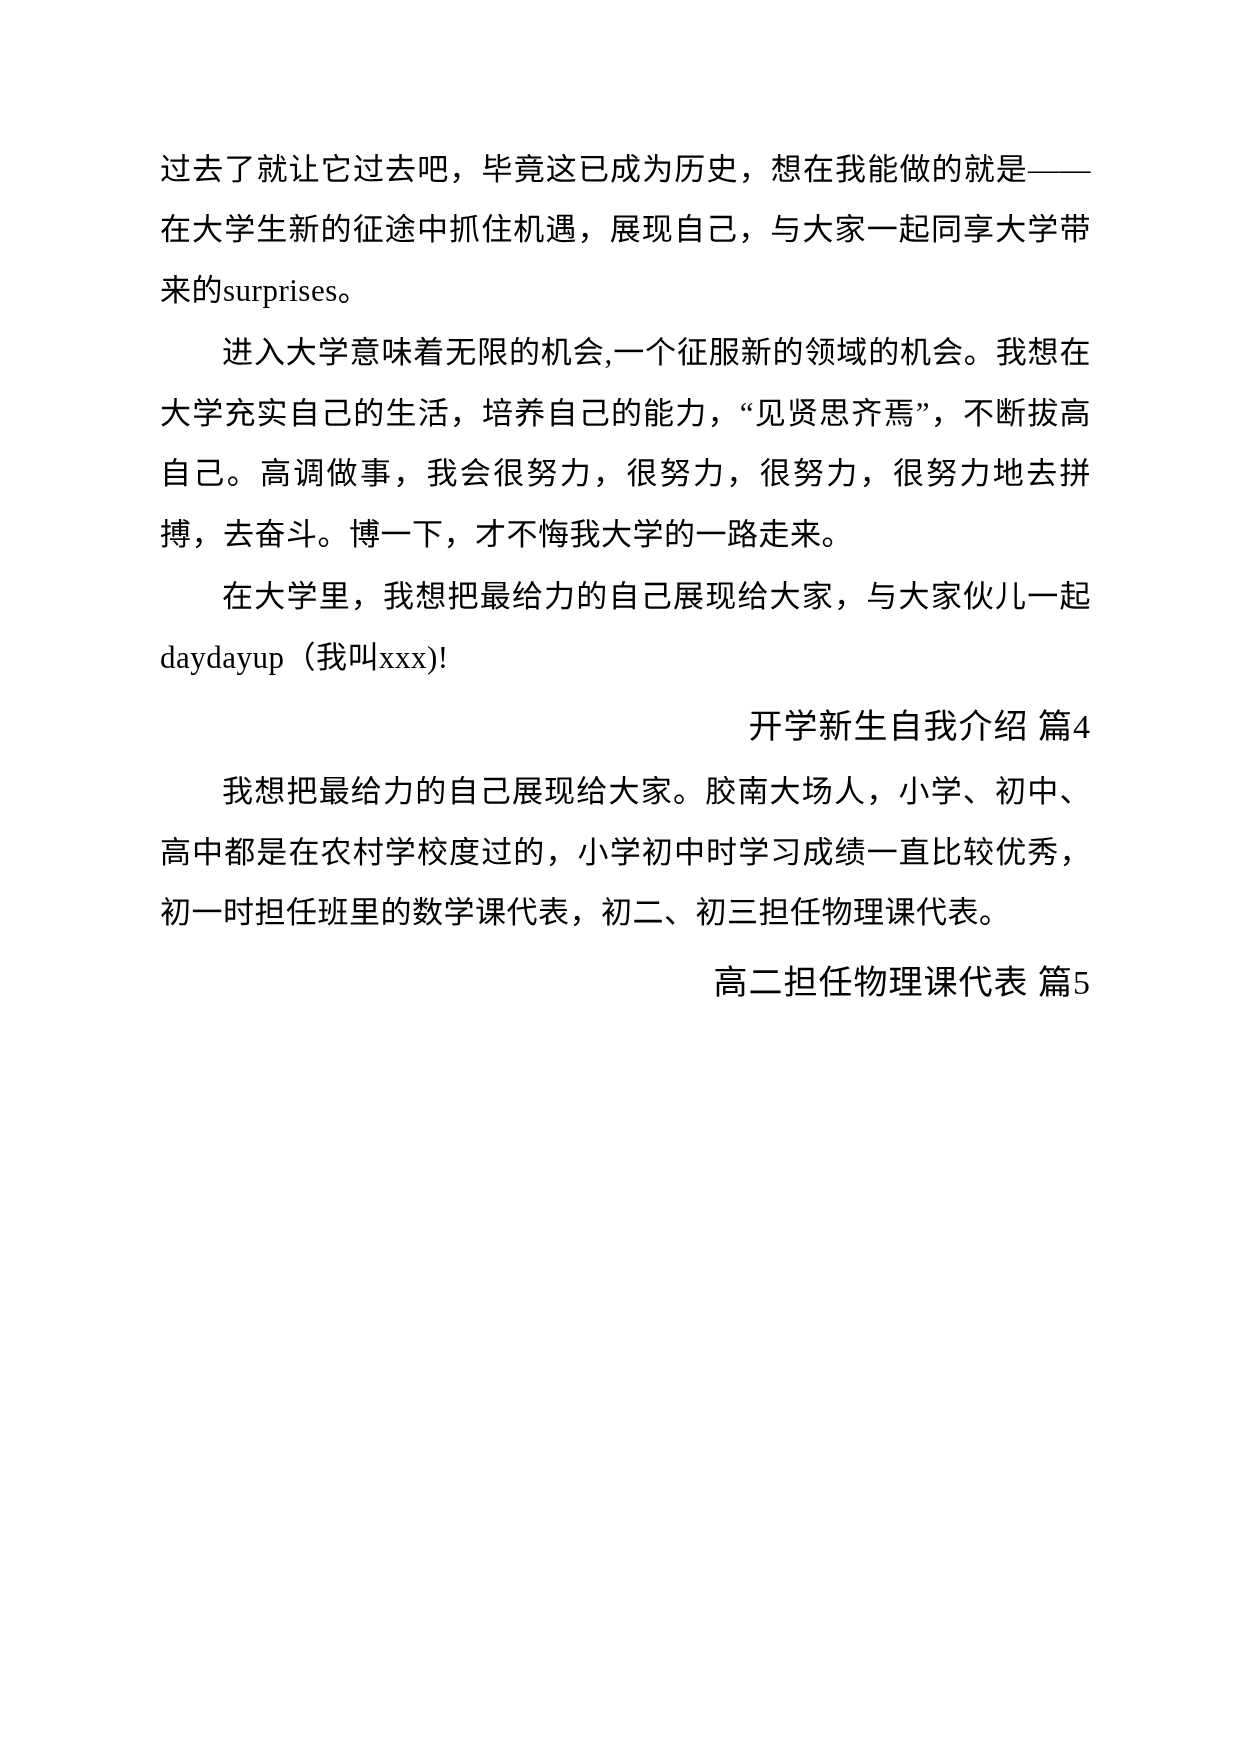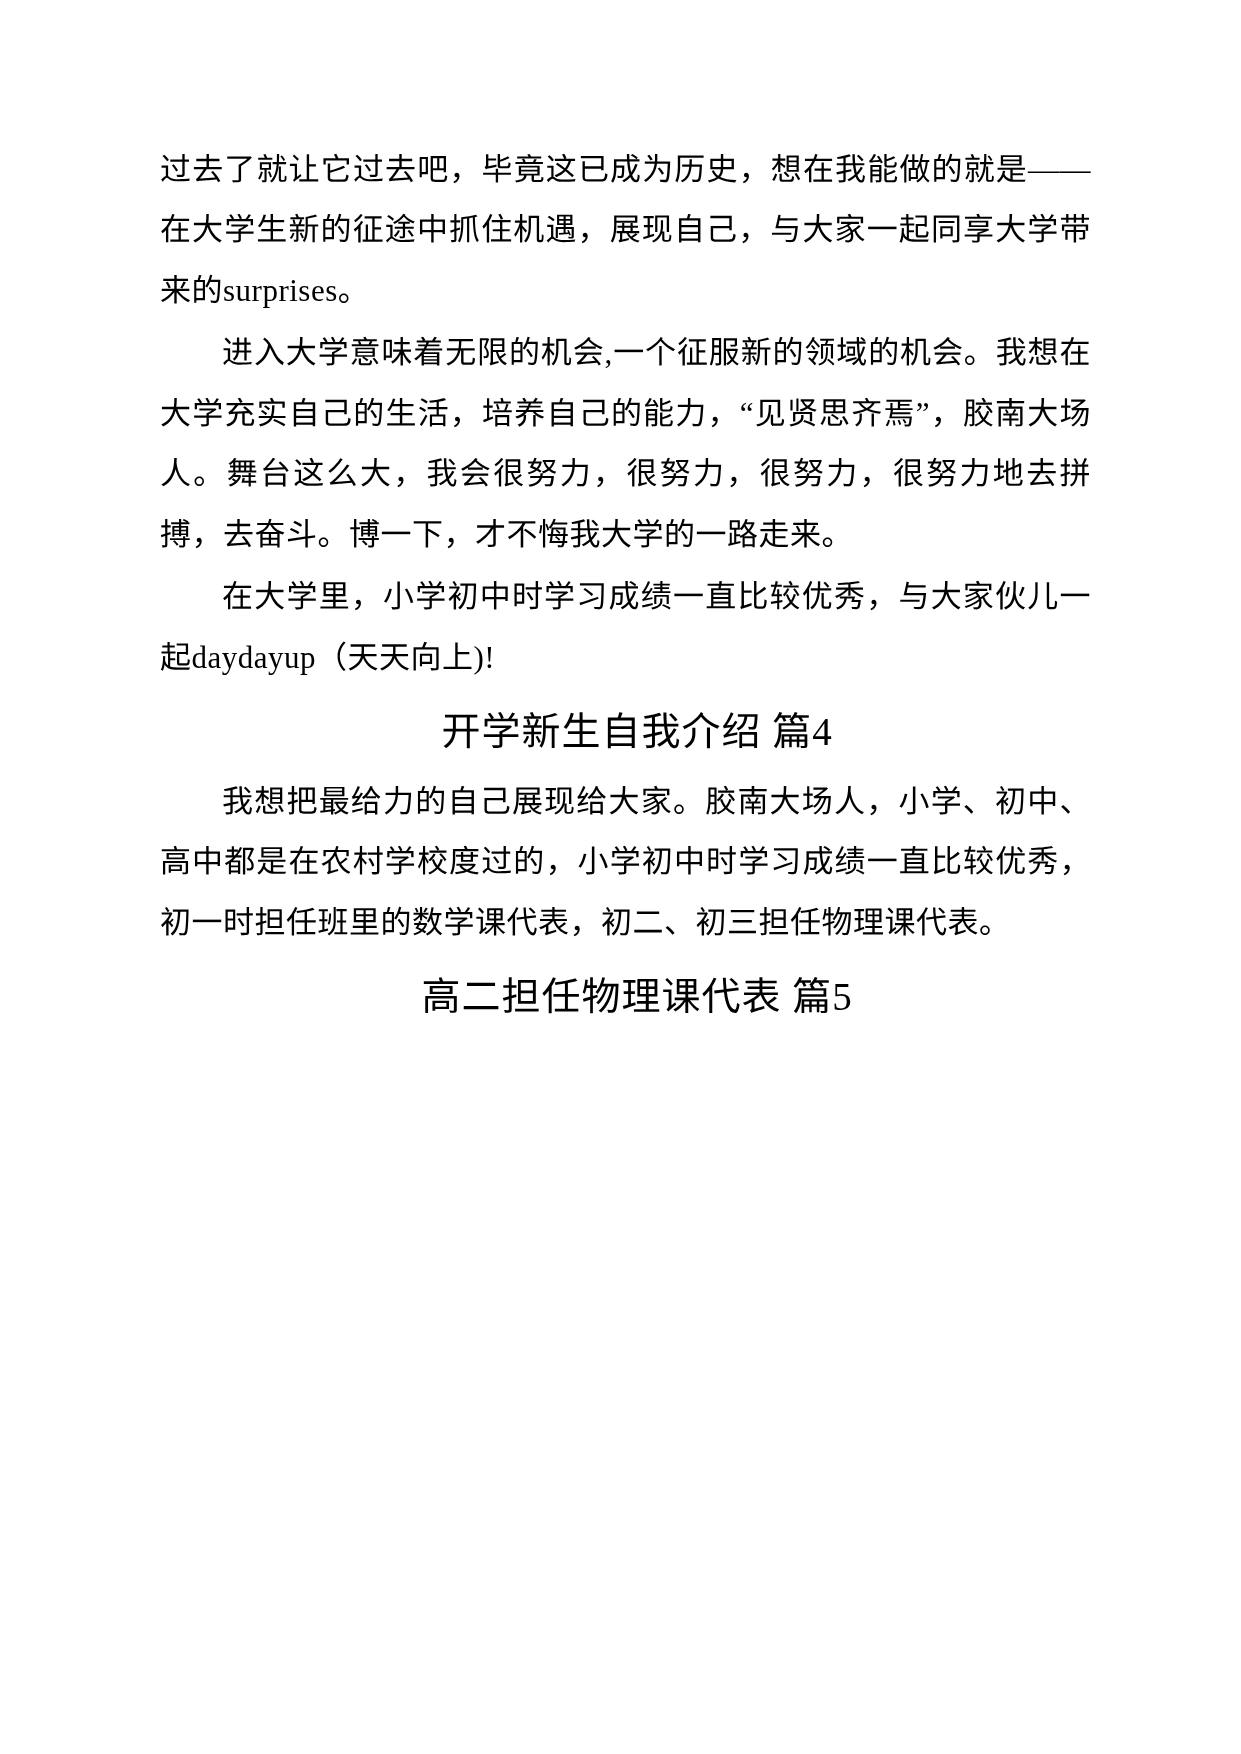--- a/index.html
+++ b/index.html
@@ -27,35 +27,35 @@
     letter-spacing: 0.5px;
   }
   p.para {
     margin: 0 0 2px 0;
     text-indent: 2em;
     text-align: justify;
   }
   p.heading {
     margin: 6px 0 2px 0;
     text-indent: 0.6em;
-    text-align: center;
-    font-size: 39px;
+    text-align: right;
+    font-size: 34px;
     letter-spacing: 1px;
   }
   p.para.no-indent {
     text-indent: 0;
   }
 </style>
 </head>
 <body>
 
 <div class="page">
   <div class="doc-body">
 
     <p class="para no-indent">过去了就让它过去吧，毕竟这已成为历史，想在我能做的就是——在大学生新的征途中抓住机遇，展现自己，与大家一起同享大学带来的surprises。</p>
-    <p class="para">进入大学意味着无限的机会,一个征服新的领域的机会。我想在大学充实自己的生活，培养自己的能力，“见贤思齐焉”，胶南大场人。舞台这么大，我会很努力，很努力，很努力，很努力地去拼搏，去奋斗。博一下，才不悔我大学的一路走来。</p>
-    <p class="para">在大学里，小学初中时学习成绩一直比较优秀，与大家伙儿一起daydayup（天天向上)!</p>
+    <p class="para">进入大学意味着无限的机会,一个征服新的领域的机会。我想在大学充实自己的生活，培养自己的能力，“见贤思齐焉”，不断拔高自己。高调做事，我会很努力，很努力，很努力，很努力地去拼搏，去奋斗。博一下，才不悔我大学的一路走来。</p>
+    <p class="para">在大学里，我想把最给力的自己展现给大家，与大家伙儿一起daydayup（我叫xxx)!</p>
     <p class="heading">开学新生自我介绍  篇4</p>
     <p class="para">我想把最给力的自己展现给大家。胶南大场人，小学、初中、高中都是在农村学校度过的，小学初中时学习成绩一直比较优秀，初一时担任班里的数学课代表，初二、初三担任物理课代表。</p>
     <p class="heading">高二担任物理课代表  篇5</p>
 
   </div>
 </div>
 
 </body></html>

